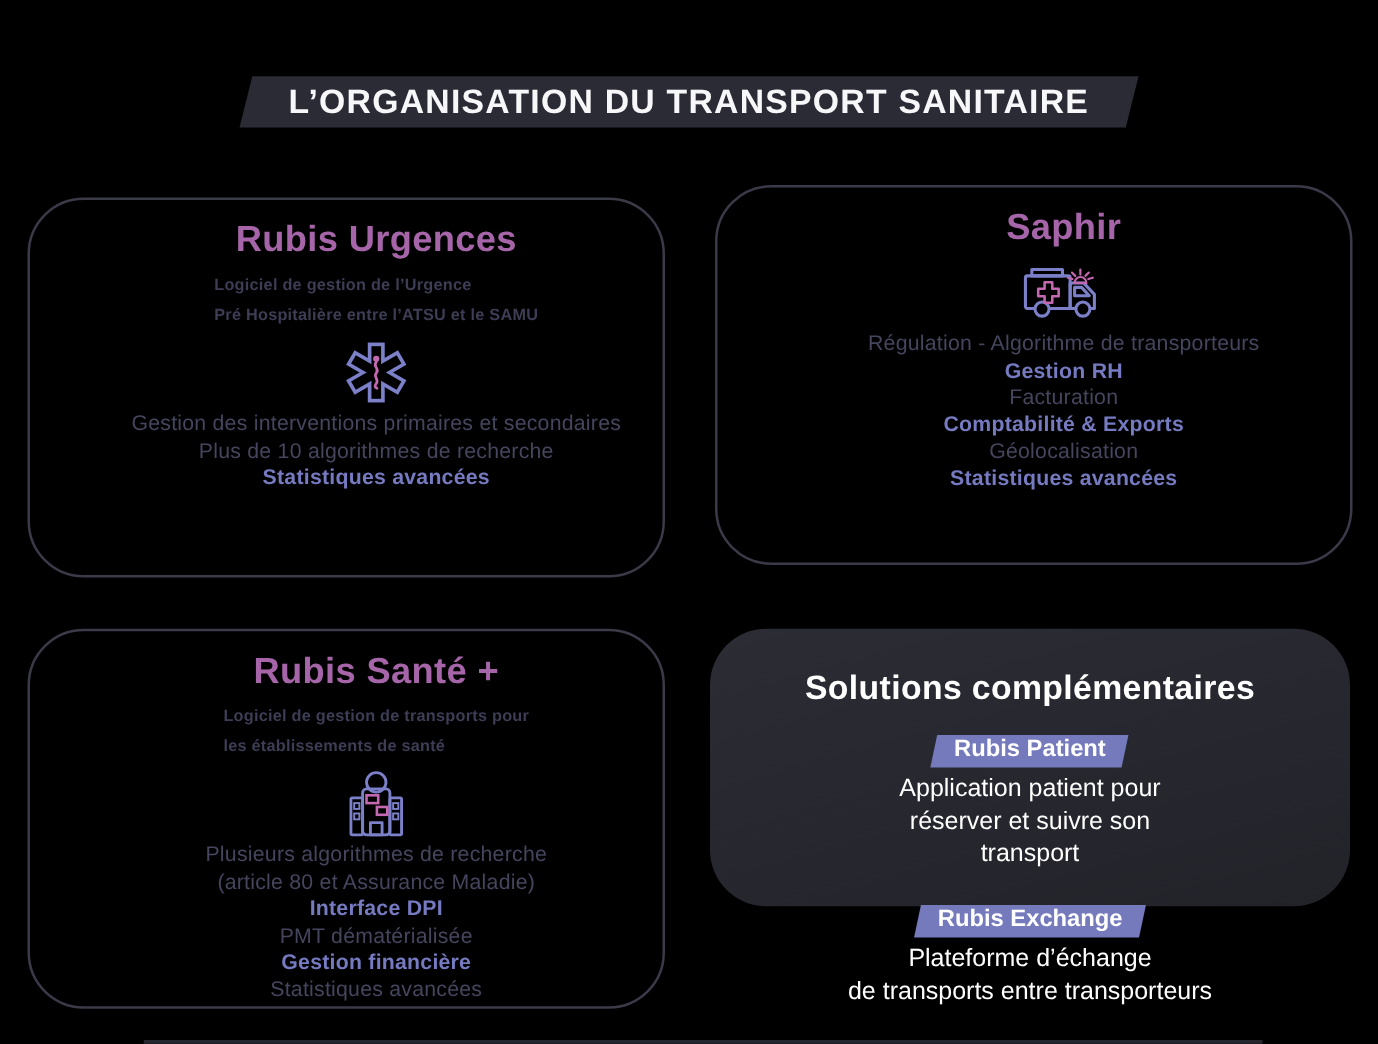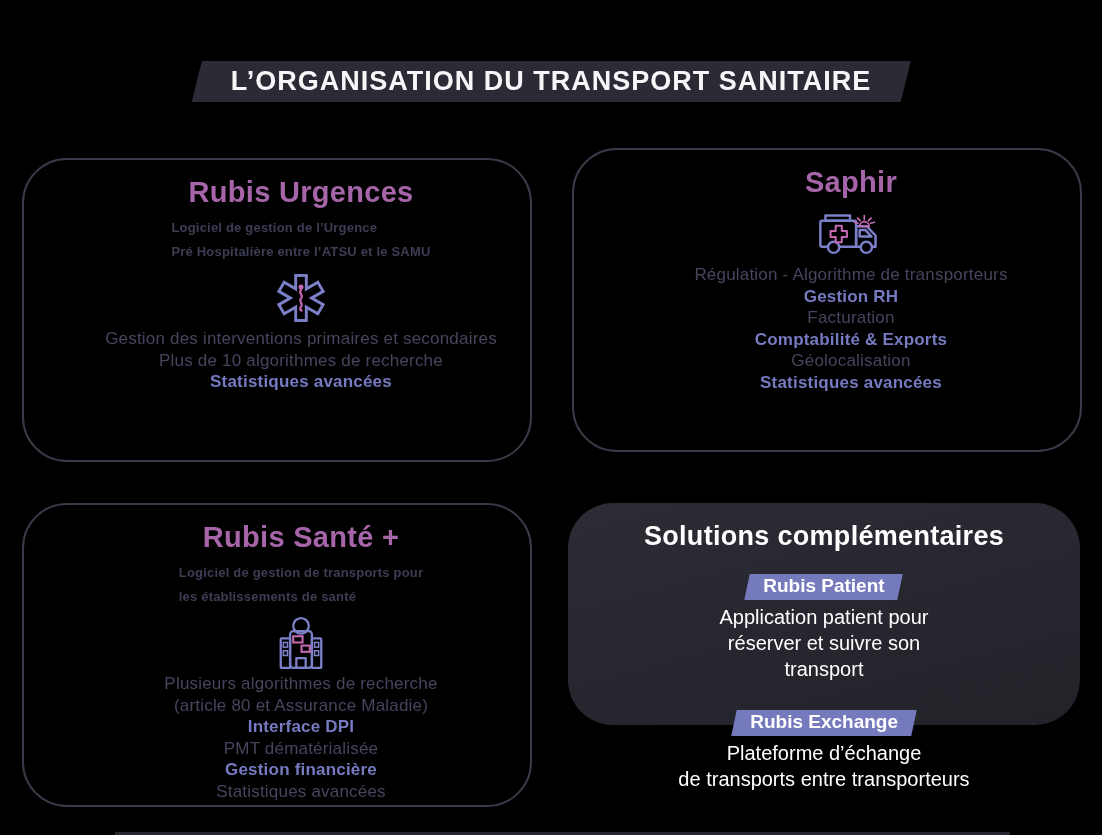--- a/index.html
+++ b/index.html
@@ -80,21 +80,21 @@
   }
 
   
   .solutions-card {
     position: absolute;
     left: 568px; top: 503px;
     width: 512px; height: 222px;
     border-radius: 45px;
     background: linear-gradient(165deg, #2c2c35 0%, #222229 100%);
     display: flex; flex-direction: column; align-items: center;
-    padding-top: 18px;
+    padding-top: 32px;
     box-shadow: 0 4px 10px rgba(0,0,0,.55);
   }
   .solutions-title {
     color: #ffffff;
     font-size: 27px;
     font-weight: 800;
     letter-spacing: .3px;
   }
   .solution-item { margin-top: 22px; display: flex; flex-direction: column; align-items: center; }
   .solution-item + .solution-item { margin-top: 28px; }

